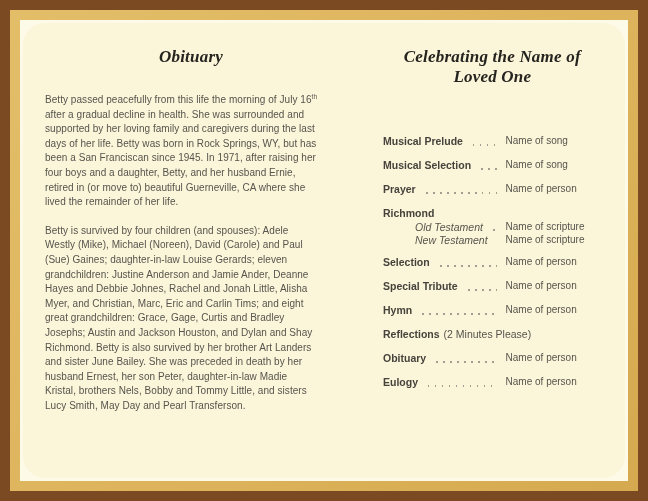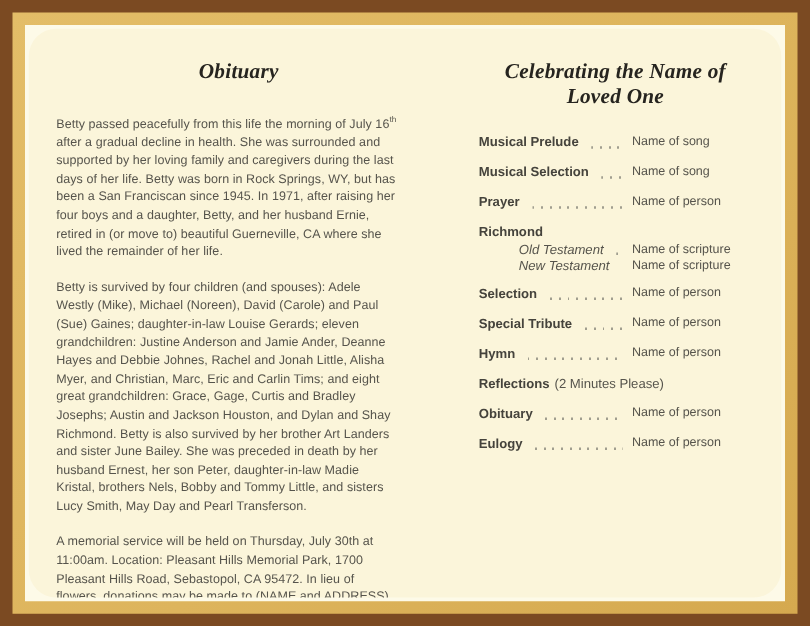--- a/index.html
+++ b/index.html
@@ -40,21 +40,21 @@
   .obit-body{margin-top:26px;}
   .obit-body p{
     width:274px;
     margin:0 0 14px 0;
     font-size:10px;
     line-height:14.6px;
     color:#56544c;
     letter-spacing:0.05px;
   }
   .obit-body p sup{font-size:6.5px;vertical-align:super;line-height:0;}
-  .program{margin-top:21px;}
+  .program{margin-top:48px;}
   .row{
     display:flex;
     align-items:flex-end;
     margin-bottom:11.5px;
     font-size:10.5px;
     line-height:12.5px;
   }
   .row .lbl{
     font-weight:bold;
     color:#45433c;
@@ -91,21 +91,20 @@
 <div class="frame-brown">
   <div class="frame-gold">
     <div class="frame-pale">
       <div class="paper">
 
         <div class="col-left">
           <h1 class="panel-title">Obituary</h1>
           <div class="obit-body">
             <p>Betty passed peacefully from this life the morning of July 16<sup>th</sup> after a gradual decline in health.  She was surrounded and supported by her loving family and caregivers during the last days of her life.  Betty was born in Rock Springs, WY, but has been a San Franciscan since 1945.  In 1971, after raising her four boys and a daughter, Betty, and her husband Ernie, retired in (or move to) beautiful Guerneville, CA where she lived the remainder of her life.</p>
             <p>Betty is survived by four children (and spouses): Adele Westly (Mike), Michael (Noreen), David (Carole) and Paul (Sue) Gaines;  daughter-in-law Louise Gerards;  eleven grandchildren: Justine Anderson and Jamie Ander, Deanne Hayes and Debbie Johnes, Rachel and Jonah Little, Alisha Myer, and Christian, Marc, Eric and Carlin Tims;  and eight great grandchildren: Grace, Gage, Curtis and Bradley Josephs; Austin and Jackson Houston, and Dylan and Shay Richmond. Betty is also survived by her brother Art Landers and sister June Bailey.  She was preceded in death by her husband Ernest, her son Peter, daughter-in-law Madie Kristal, brothers Nels, Bobby and Tommy Little, and sisters Lucy Smith, May Day and Pearl Transferson.</p>
-            <p>A memorial service will be held on Thursday, July 30th at 11:00am.  Location:  Pleasant Hills Memorial Park, 1700 Pleasant Hills Road, Sebastopol, CA 95472.  In lieu of flowers, donations may be made to (NAME and ADDRESS).</p>
           </div>
         </div>
 
         <div class="col-right">
           <h1 class="panel-title">Celebrating the Name of Loved One</h1>
 
           <div class="program">
 
             <div class="row">
               <span class="lbl">Musical Prelude</span>

